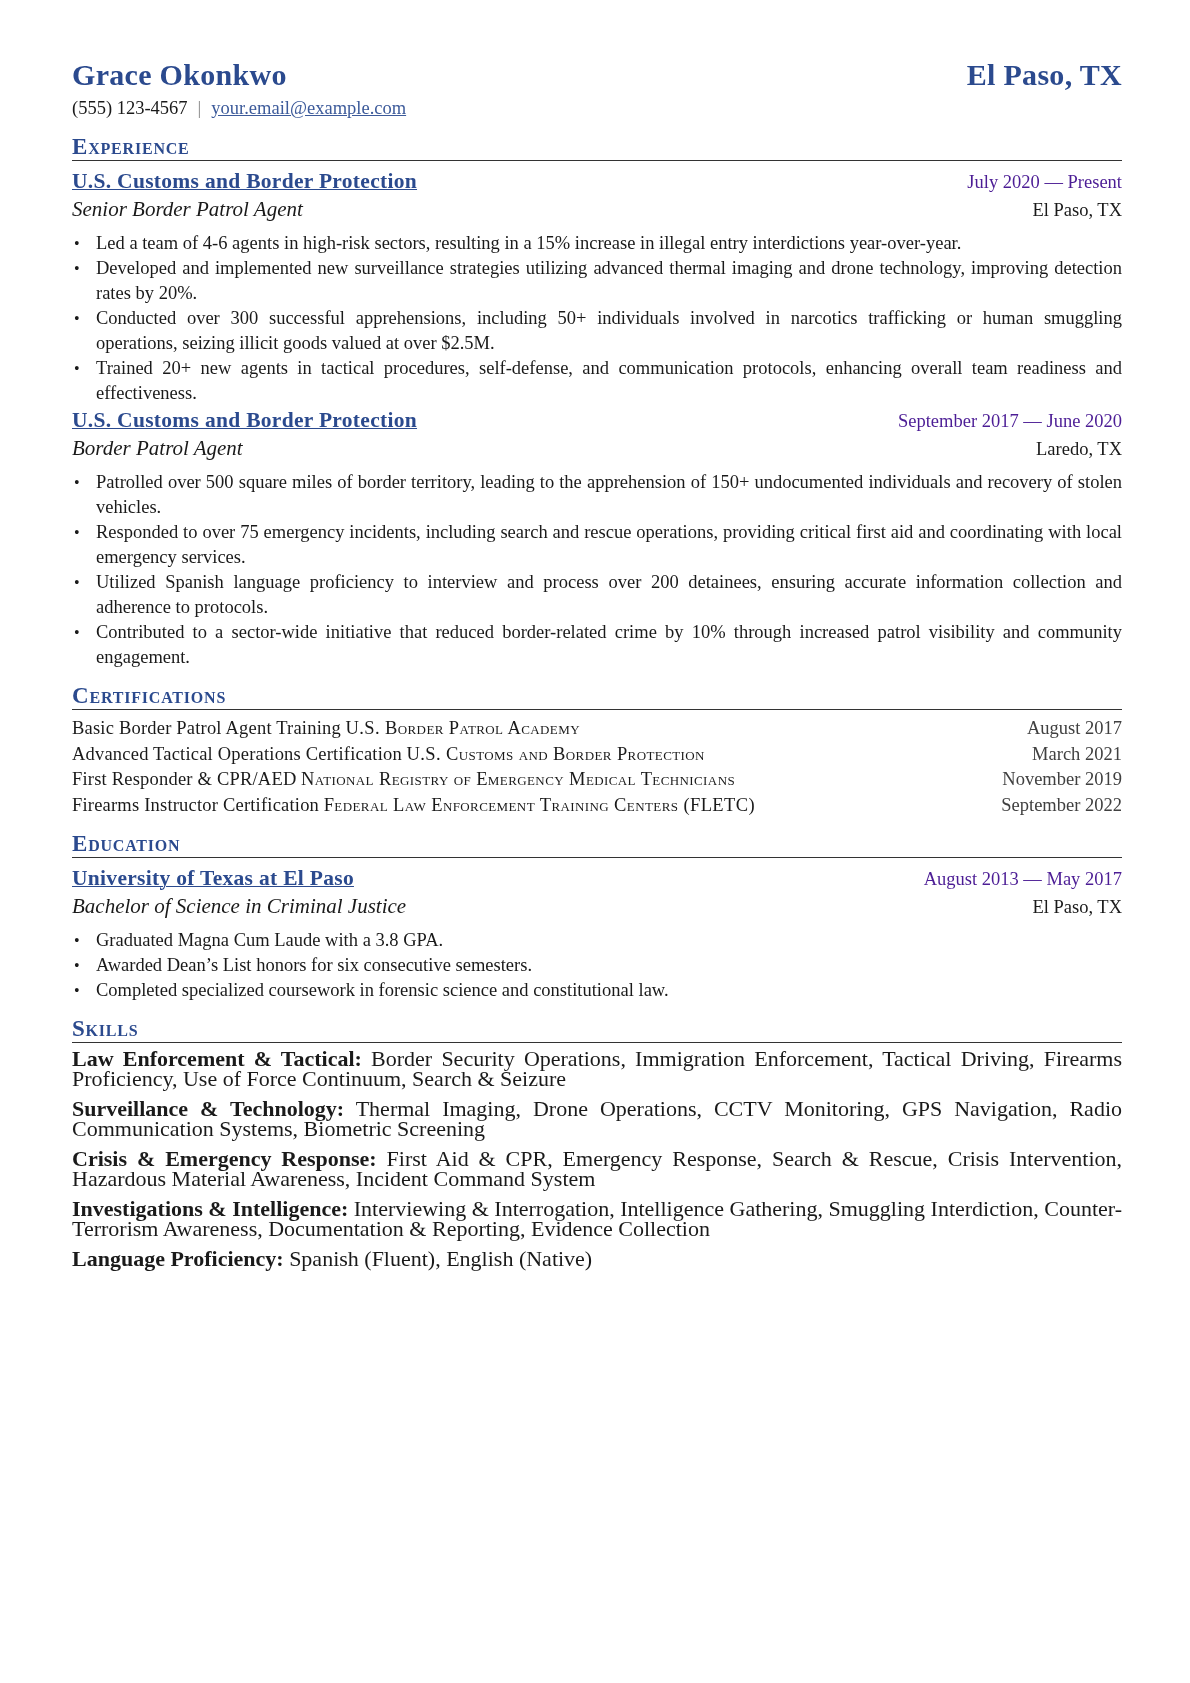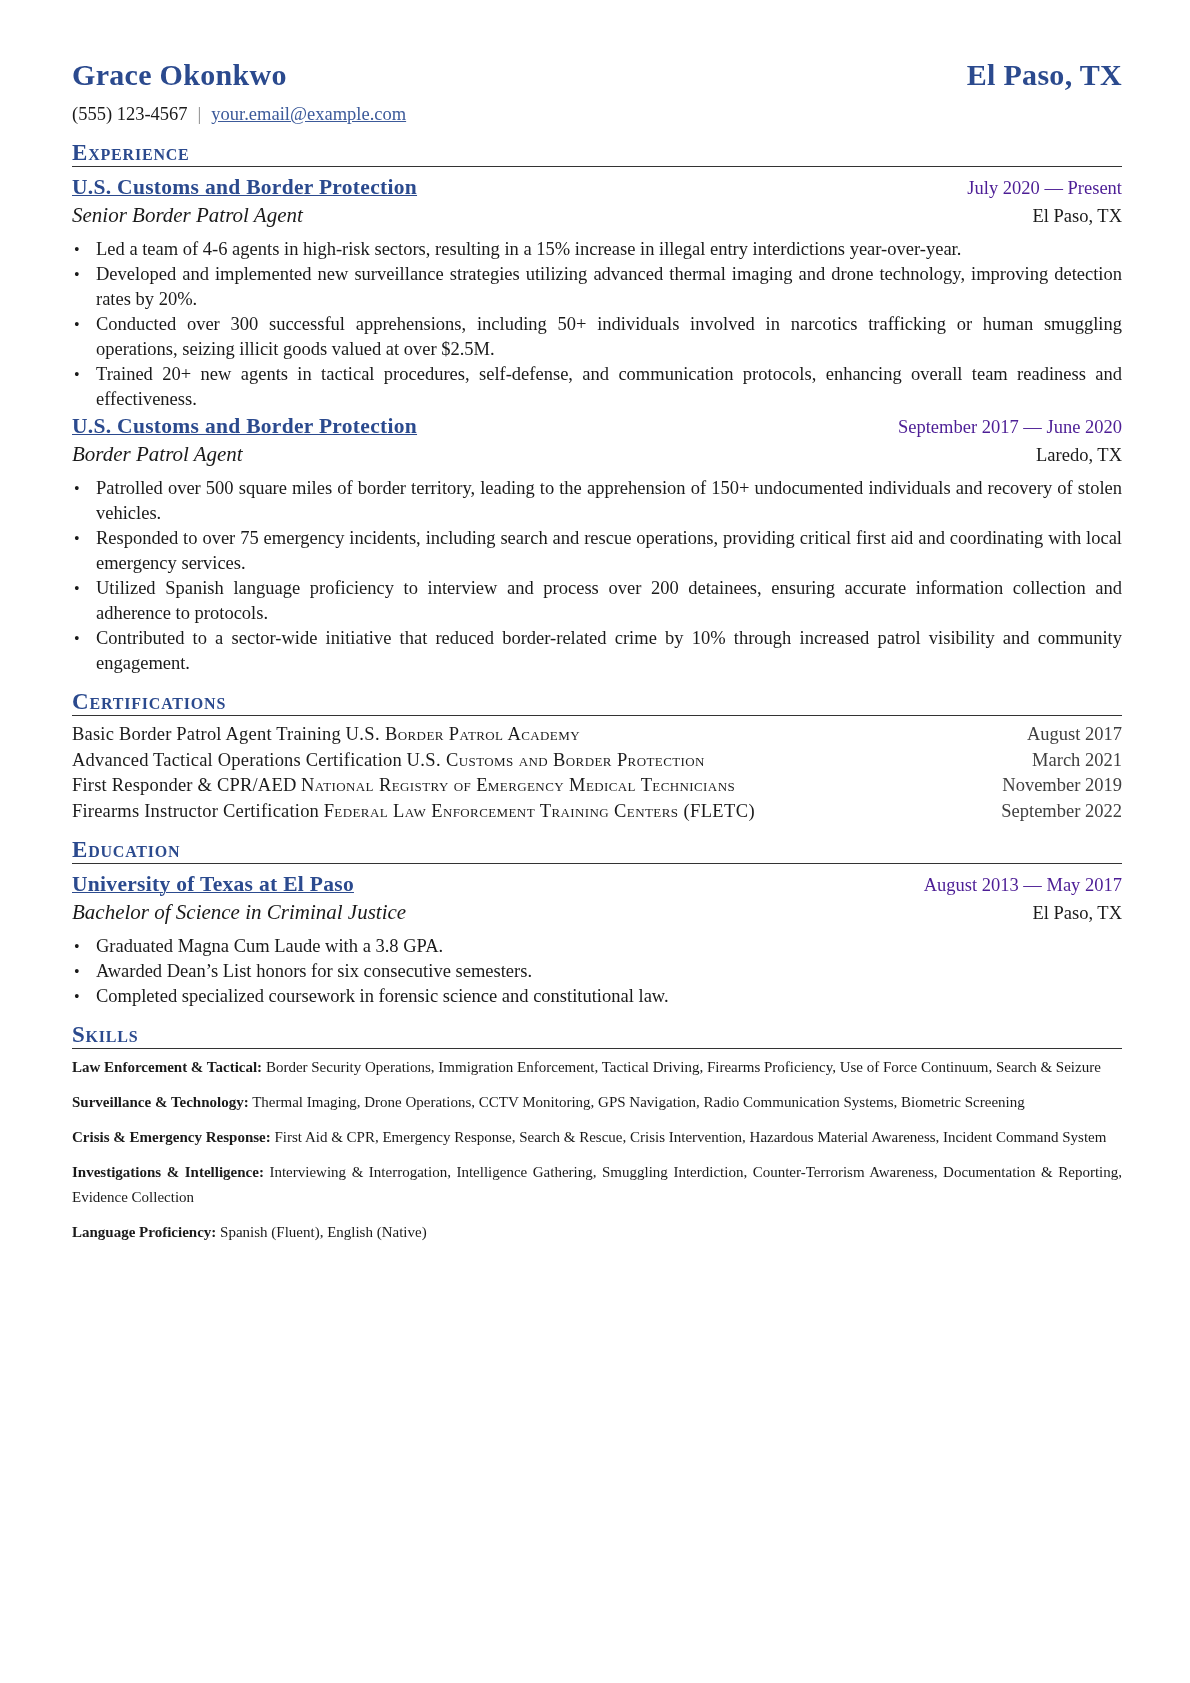--- a/index.html
+++ b/index.html
@@ -5,21 +5,21 @@
   html, body { margin: 0; padding: 0; background: #ffffff; }
   body {
     width: 1190px; height: 1683px; position: relative; overflow: hidden;
     font-family: "Liberation Serif", "DejaVu Serif", serif;
     color: #1a1a1a;
   }
   .page { position: absolute; left: 72px; top: 58px; width: 1050px; }
   .header-row { display: flex; justify-content: space-between; align-items: flex-end; }
   .name { font-size: 30px; font-weight: bold; color: #2b4a8e; letter-spacing: 0.3px; }
   .hdr-loc { font-size: 30px; font-weight: bold; color: #2b4a8e; letter-spacing: 0.3px; }
-  .contact { font-size: 18.5px; margin-top: 12px; color: #1a1a1a; }
+  .contact { font-size: 18.5px; margin-top: 6px; color: #1a1a1a; }
   .contact .sep { color: #888; margin: 0 10px; }
   .contact a { color: #3c5a9a; text-decoration: underline; }
   .section-title {
     font-size: 23px; font-weight: bold; color: #2b4a8e;
     font-variant: small-caps; letter-spacing: 0.8px;
     border-bottom: 1.3px solid #333; line-height: 27px; margin-top: 12px;
   }
   .entry-row { display: flex; justify-content: space-between; align-items: baseline; }
   .org { font-size: 21.5px; font-weight: bold; color: #2b4a8e; text-decoration: underline; text-decoration-thickness: 1px; letter-spacing: 0.3px; }
   .dates { font-size: 18.5px; color: #4c1d95; }
@@ -28,21 +28,21 @@
   .entry-row.first { margin-top: 6px; line-height: 28px; }
   .entry-row.second { line-height: 26px; }
   ul.bullets { margin: 8px 0 0 0; padding: 0 0 0 24px; list-style: none; }
   ul.bullets li { font-size: 18.5px; line-height: 25px; text-align: justify; position: relative; }
   ul.bullets li::before { content: "\2022"; position: absolute; left: -22px; top: 0; font-size: 16px; }
   .cert-row { display: flex; justify-content: space-between; align-items: baseline; font-size: 18.5px; line-height: 25.5px; }
   .cert-name { font-weight: normal; letter-spacing: 0.2px; }
   .cert-org { font-variant: small-caps; letter-spacing: 0.4px; }
   .cert-date { color: #404040; white-space: nowrap; }
   .certs { margin-top: 6px; }
-  .skill { font-size: 15px; line-height: 25px; text-align: justify; margin-top: 10px; }
+  .skill { font-size: 22px; line-height: 20px; text-align: justify; margin-top: 10px; }
   .skill:first-of-type { margin-top: 6px; }
   .skill-label { font-weight: bold; }
 </style>
 </head>
 <body>
 
 <div class="page">
 
   <div class="header-row">
     <div class="name">Grace Okonkwo</div>

